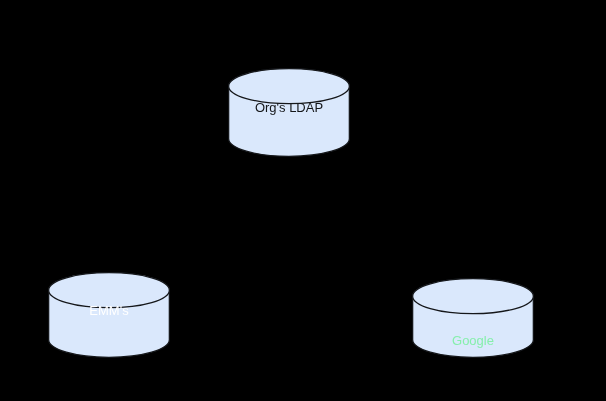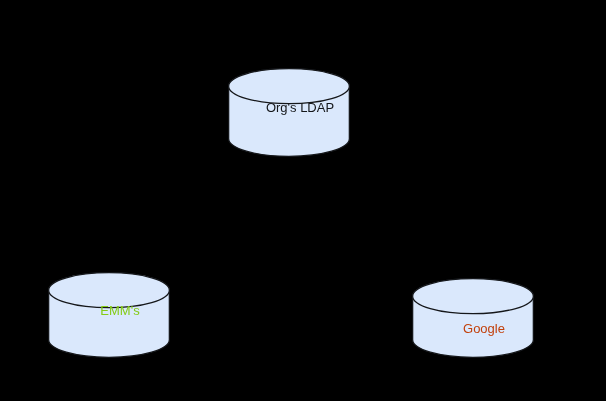--- a/index.html
+++ b/index.html
@@ -27,21 +27,20 @@
     position: absolute;
     left: 0;
     width: 100%;
     text-align: center;
     color: #15171a;
     font-size: 13px;
     line-height: 26px;
     font-family: "Liberation Sans", sans-serif;
     white-space: pre;
     pointer-events: none;
-    padding-left: 11px;
   }
   .cyl-label .line {
     display: block;
   }
 </style>
 </head>
 <body>
 
 <div id="canvas" style="width: 606px; height: 401px; background: rgb(0, 0, 0);">
     <div class="cylinder" style="left: 228px; top: 68px; width: 122px; height: 89px;">
@@ -49,22 +48,22 @@
         <path d="M 0.6499999999999986 18.15 L 0.6499999999999986 70.85 A 60.35 17.5 0 0 0 121.35 70.85 L 121.35 18.15 A 60.35 17.5 0 0 0 0.6499999999999986 18.15 Z" fill="#dae8fc" stroke="#15171a" stroke-width="1.3"></path>
         <ellipse cx="61" cy="18.15" rx="60.35" ry="17.5" fill="#dae8fc" stroke="#15171a" stroke-width="1.3"></ellipse>
       </svg>
       <div class="cyl-label" style="top: 27.25px; color: rgb(21, 23, 26);"><span class="line">Org's LDAP</span></div>
     </div>
     <div class="cylinder" style="left: 48px; top: 272px; width: 122px; height: 86px;">
       <svg width="122" height="86" viewBox="0 0 122 86">
         <path d="M 0.6499999999999986 18.15 L 0.6499999999999986 67.85 A 60.35 17.5 0 0 0 121.35 67.85 L 121.35 18.15 A 60.35 17.5 0 0 0 0.6499999999999986 18.15 Z" fill="#dae8fc" stroke="#15171a" stroke-width="1.3"></path>
         <ellipse cx="61" cy="18.15" rx="60.35" ry="17.5" fill="#dae8fc" stroke="#15171a" stroke-width="1.3"></ellipse>
       </svg>
-      <div class="cyl-label" style="top: 25.75px; color: #84cc16;"><span class="line">EMM's</span></div>
+      <div class="cyl-label" style="top: 25.75px; color: #ffffff;"><span class="line">EMM's</span></div>
     </div>
     <div class="cylinder" style="left: 412px; top: 278px; width: 122px; height: 80px;">
       <svg width="122" height="80" viewBox="0 0 122 80">
         <path d="M 0.6499999999999986 18.15 L 0.6499999999999986 61.849999999999994 A 60.35 17.5 0 0 0 121.35 61.849999999999994 L 121.35 18.15 A 60.35 17.5 0 0 0 0.6499999999999986 18.15 Z" fill="#dae8fc" stroke="#15171a" stroke-width="1.3"></path>
         <ellipse cx="61" cy="18.15" rx="60.35" ry="17.5" fill="#dae8fc" stroke="#15171a" stroke-width="1.3"></ellipse>
       </svg>
-      <div class="cyl-label" style="top: 38px; color: #c2410c;"><span class="line">Google</span></div>
+      <div class="cyl-label" style="top: 50px; color: #86efac;"><span class="line">Google</span></div>
     </div>
   </div>
 
 </body></html>

